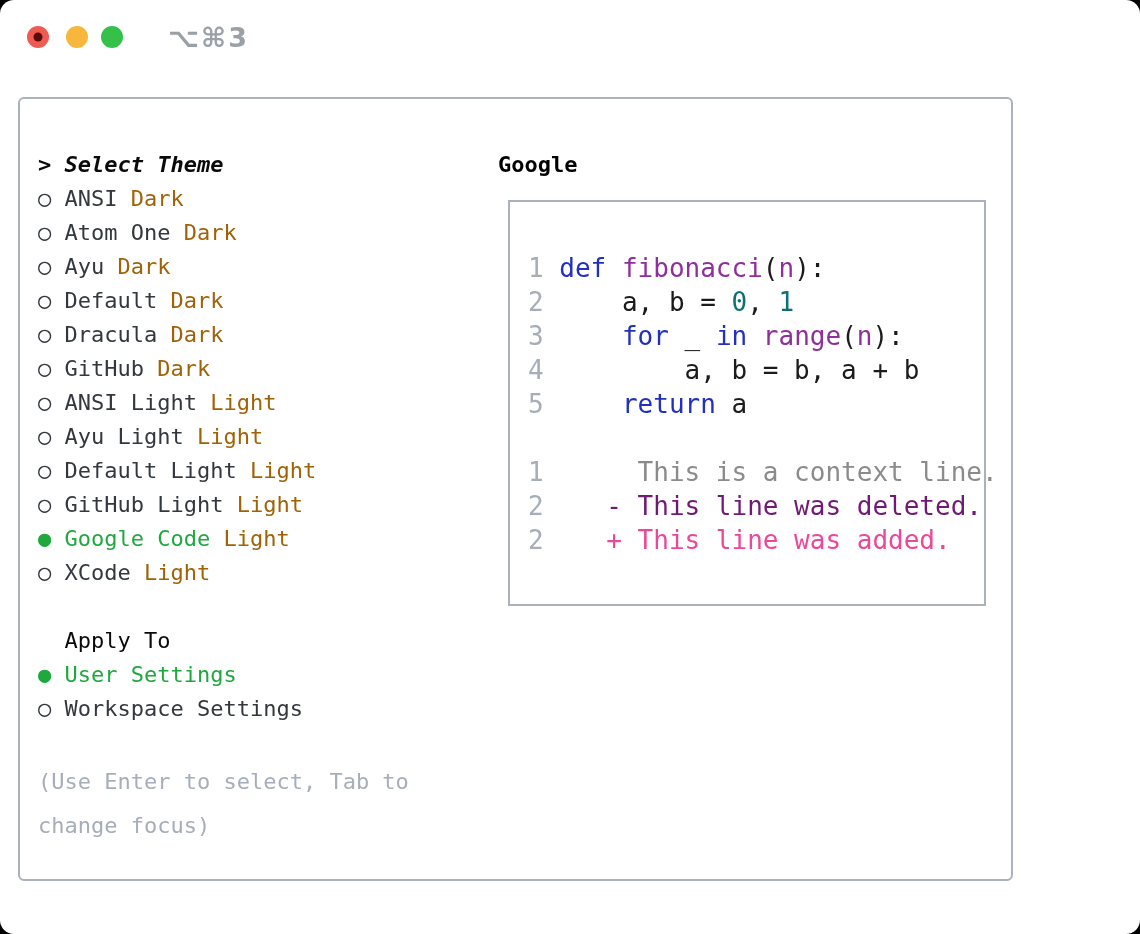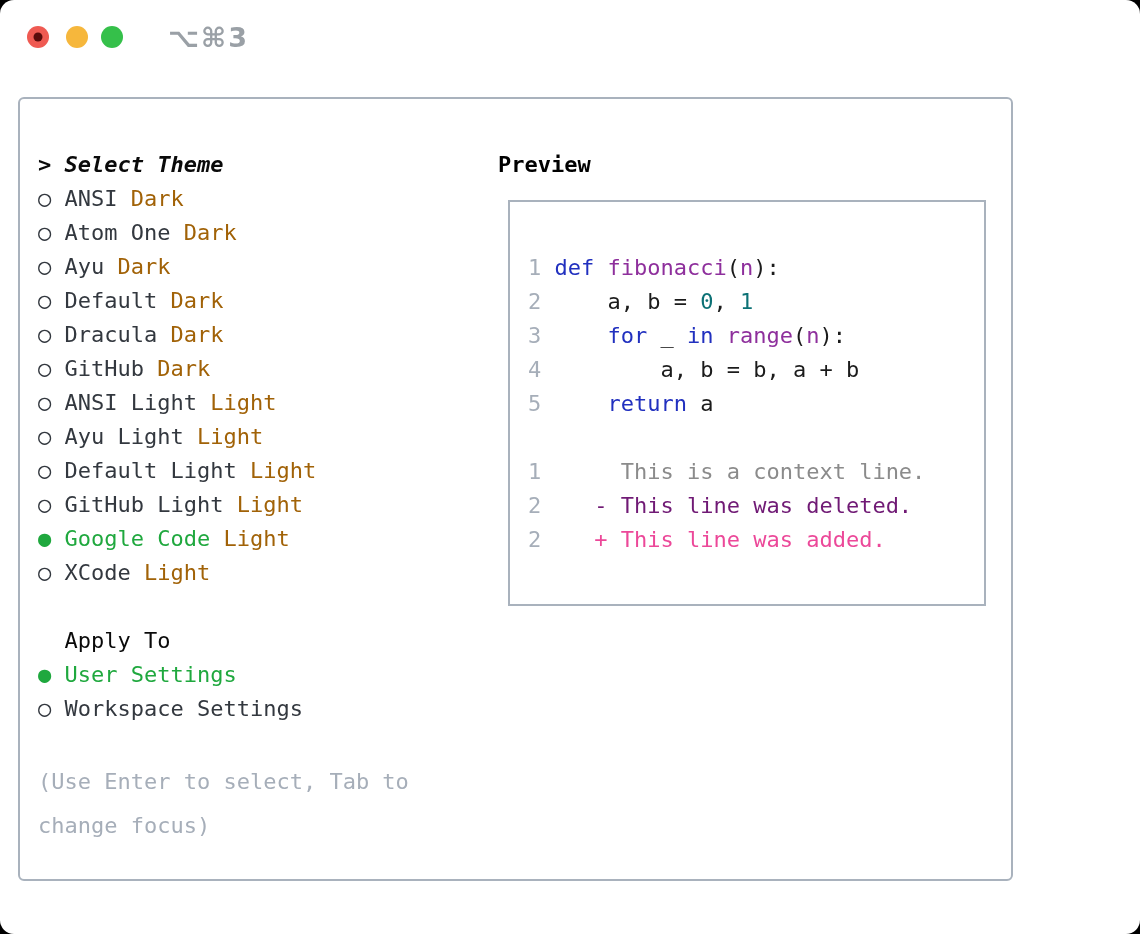--- a/index.html
+++ b/index.html
@@ -55,21 +55,21 @@
   .preview-title{
     position:absolute;left:498px;top:148px;height:34px;line-height:34px;
     font-size:22px;font-weight:bold;color:#000;
   }
   .preview-box{
     position:absolute;left:508px;top:200px;width:478px;height:406px;
     border:2px solid #a9b2bd;background:#fff;box-sizing:border-box;
   }
   .codeblock{
     position:absolute;left:18px;top:49px;
-    font-size:22px;line-height:34px;white-space:pre;color:#1b1b1b;
+    font-size:26px;line-height:34px;white-space:pre;color:#1b1b1b;
   }
   .codeblock .line{height:34px;}
   .ln{color:#a6aeb9;}
   .kw{color:#2130bf;}
   .fn{color:#8e2f9c;}
   .num{color:#0c7175;}
   .ctx{color:#8b8b8b;}
   .del{color:#701a75;}
   .add{color:#ec4899;}
 </style>
@@ -84,19 +84,19 @@
       </div>
     <div class="light" id="light-1" style="left:66px;background:#f6b73c"></div>
     <div class="light" id="light-2" style="left:101px;background:#35c04a"></div>
     <div class="shortcut">⌥⌘3</div>
   </div>
 
   <div class="panel"></div>
 
   <div class="leftcol" id="theme-list"><div class="row header"><span>&gt; </span><span>Select Theme</span></div><div class="row"><span class="prefix">○ </span><span class="name">ANSI</span><span class="variant"> Dark</span></div><div class="row"><span class="prefix">○ </span><span class="name">Atom One</span><span class="variant"> Dark</span></div><div class="row"><span class="prefix">○ </span><span class="name">Ayu</span><span class="variant"> Dark</span></div><div class="row"><span class="prefix">○ </span><span class="name">Default</span><span class="variant"> Dark</span></div><div class="row"><span class="prefix">○ </span><span class="name">Dracula</span><span class="variant"> Dark</span></div><div class="row"><span class="prefix">○ </span><span class="name">GitHub</span><span class="variant"> Dark</span></div><div class="row"><span class="prefix">○ </span><span class="name">ANSI Light</span><span class="variant"> Light</span></div><div class="row"><span class="prefix">○ </span><span class="name">Ayu Light</span><span class="variant"> Light</span></div><div class="row"><span class="prefix">○ </span><span class="name">Default Light</span><span class="variant"> Light</span></div><div class="row"><span class="prefix">○ </span><span class="name">GitHub Light</span><span class="variant"> Light</span></div><div class="row"><span class="prefix sel">● </span><span class="name sel">Google Code</span><span class="variant"> Light</span></div><div class="row"><span class="prefix">○ </span><span class="name">XCode</span><span class="variant"> Light</span></div><div class="row"></div><div class="row subheader"><span>  Apply To</span></div><div class="row"><span class="prefix sel">● </span><span class="name sel">User Settings</span></div><div class="row"><span class="prefix">○ </span><span class="name">Workspace Settings</span></div><div class="row"></div><div class="hint">(Use Enter to select, Tab to change focus)</div></div>
 
-  <div class="preview-title">Preview</div>
+  <div class="preview-title">Google</div>
 
   <div class="preview-box">
     <div class="codeblock" id="code-block"><div class="line"><span class="ln">1 </span><span class="kw">def</span><span> </span><span class="fn">fibonacci</span><span>(</span><span class="fn">n</span><span>):</span></div><div class="line"><span class="ln">2 </span><span>    a, b = </span><span class="num">0</span><span>, </span><span class="num">1</span></div><div class="line"><span class="ln">3 </span><span>    </span><span class="kw">for</span><span> _ </span><span class="kw">in</span><span> </span><span class="fn">range</span><span>(</span><span class="fn">n</span><span>):</span></div><div class="line"><span class="ln">4 </span><span>        a, b = b, a + b</span></div><div class="line"><span class="ln">5 </span><span>    </span><span class="kw">return</span><span> a</span></div><div class="line"></div><div class="line"><span class="ln">1 </span><span class="ctx">     This is a context line.</span></div><div class="line"><span class="ln">2 </span><span class="del">   - This line was deleted.</span></div><div class="line"><span class="ln">2 </span><span class="add">   + This line was added.</span></div></div>
   </div>
 
 </div>
 
 </body></html>

